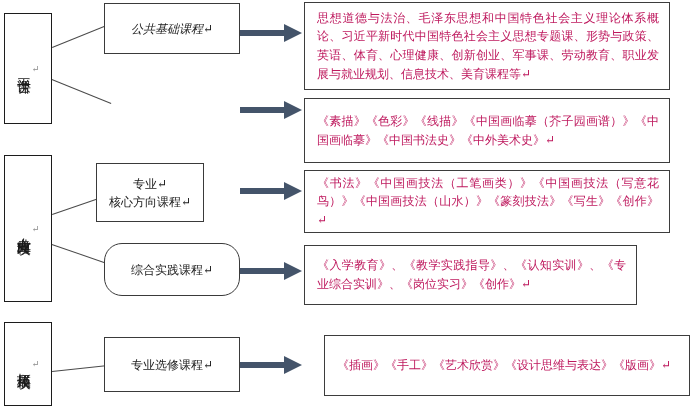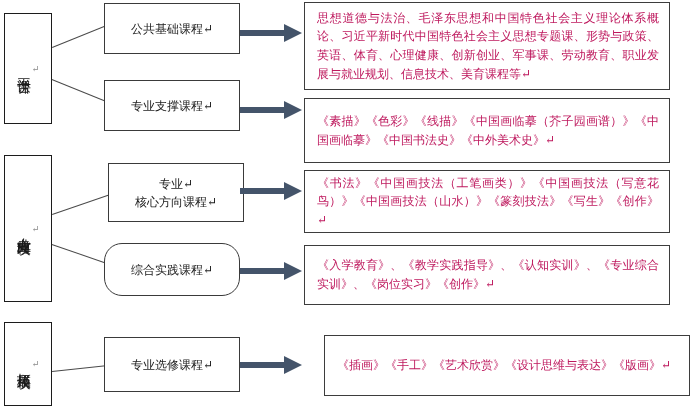--- a/index.html
+++ b/index.html
@@ -125,29 +125,26 @@
   <div class="conn" style="left:52px; top:47px; width:62px; transform:rotate(-22deg);"></div>
 
   <div class="conn" style="left:52px; top:79px; width:64px; transform:rotate(22deg);"></div>
 
   <div class="conn" style="left:52px; top:214px; width:60px; transform:rotate(-19deg);"></div>
 
   <div class="conn" style="left:52px; top:244px; width:62px; transform:rotate(19deg);"></div>
 
   <div class="conn" style="left:52px; top:371px; width:61px; transform:rotate(-6deg);"></div>
 
-  <div class="box mbox" style="left:104px; top:3px; width:136px; height:51px;">
+  <div class="box mbox" style="left:104px; top:3px; width:136px; height:51px;font-style:italic;">
     <span class="mtext">公共基础课程↵</span>
   </div>
 
-  <div class="box mbox" style="left:104px; top:80px; width:136px; height:51px;">
-    <span class="mtext">专业支撑课程↵</span>
-  </div>
 
-  <div class="box mbox" style="left:108px; top:163px; width:136px; height:59px;">
+  <div class="box mbox" style="left:96px; top:163px; width:108px; height:59px;">
     <span class="mtext">专业↵
 核心方向课程↵</span>
   </div>
 
   <div class="box mbox" style="left:104px; top:243px; width:136px; height:53px;border-radius:18px;">
     <span class="mtext">综合实践课程↵</span>
   </div>
 
   <div class="box mbox" style="left:104px; top:337px; width:136px; height:55px;">
     <span class="mtext">专业选修课程↵</span>
@@ -178,21 +175,21 @@
   </div>
 
   <div class="box rbox" style="left:304px; top:170px; width:366px; height:63px;">
     <span class="rtext">《书法》《中国画技法（工笔画类）》《中国画技法（写意花鸟）》《中国画技法（山水）》《篆刻技法》《写生》《创作》↵</span>
   </div>
 
   <div class="box rbox" style="left:304px; top:98px; width:366px; height:65px;">
     <span class="rtext">《素描》《色彩》《线描》《中国画临摹（芥子园画谱）》《中国画临摹》《中国书法史》《中外美术史》↵</span>
   </div>
 
-  <div class="box rbox" style="left:304px; top:245px; width:366px; height:60px;">
+  <div class="box rbox" style="left:304px; top:245px; width:333px; height:60px;">
     <span class="rtext">《入学教育》、《教学实践指导》、《认知实训》、《专业综合实训》、《岗位实习》《创作》↵</span>
   </div>
 
   <div class="box rbox" style="left:304px; top:335px; width:366px; height:61px;margin-left:20px;">
     <span class="rtext">《插画》《手工》《艺术欣赏》《设计思维与表达》《版画》↵</span>
   </div>
 
 </div>
 
 </body></html>

